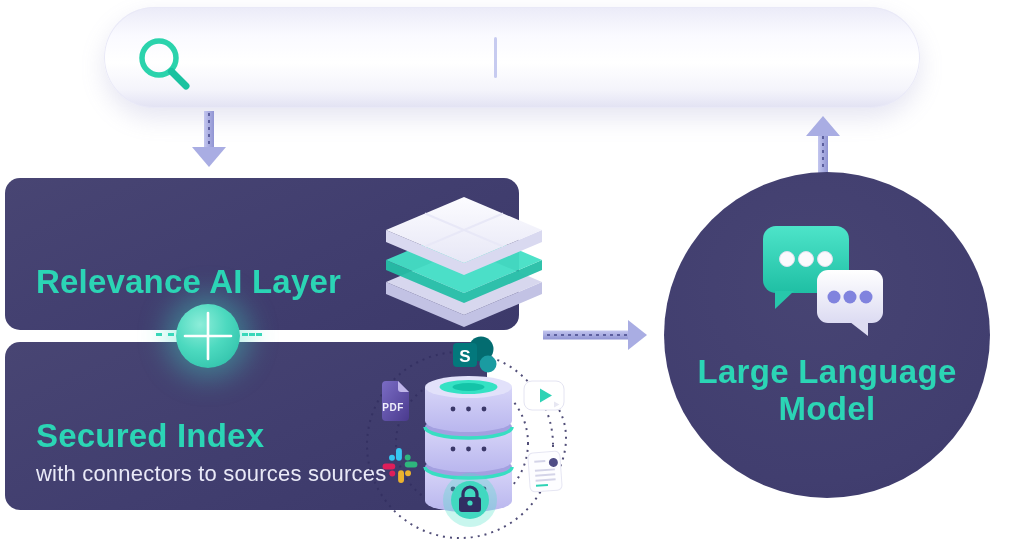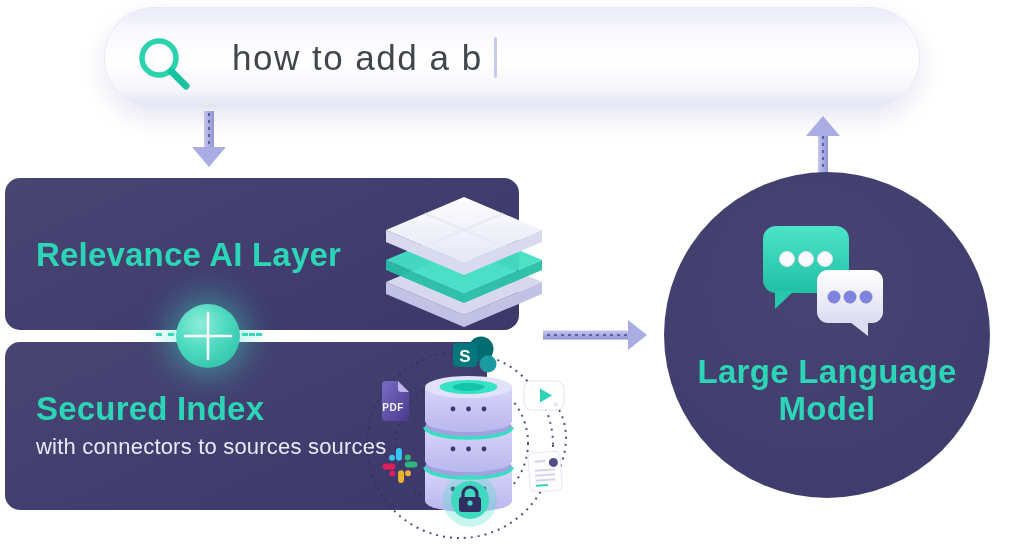--- a/index.html
+++ b/index.html
@@ -23,21 +23,21 @@
   }
   .text-cursor{left:390px;top:30px;width:3px;height:41px;background:#c7cbf0;border-radius:2px;}
 
   
   .panel{
     background:linear-gradient(155deg,#484573 0%,#413e6f 55%,#3c396a 100%);
     border-radius:15px;
   }
   .relevance-box{left:5px;top:178px;width:514px;height:152px;}
   .secured-box{left:5px;top:342px;width:482px;height:168px;}
-  .panel-title{color:#2bd5b5;font-weight:bold;letter-spacing:.2px;}
+  .panel-title{color:#2bd5b5;font-weight:bold;letter-spacing:.2px;margin-top:27px;}
   .relevance-title{position:absolute;left:31px;top:58px;font-size:33px;}
   .secured-text{position:absolute;left:31px;top:48px;}
   .secured-title{font-size:33px;}
   .secured-subtitle{font-size:22px;color:#e9e9f7;margin-top:6px;letter-spacing:.2px;}
 
   
   .plus-circle{
     left:176px;top:304px;width:64px;height:64px;border-radius:50%;z-index:6;
     background:radial-gradient(circle at 38% 32%,#8dedd9 0%,#4cd9bf 45%,#27b9a3 100%);
     box-shadow:0 0 28px 10px rgba(62,224,196,.38);
@@ -74,21 +74,20 @@
   }
 </style>
 </head>
 <body>
 
 <div class="abs search-bar">
   <svg class="abs search-glyph" viewBox="0 0 56 60">
     <circle cx="21" cy="25" r="17" fill="none" stroke="#2bd3ac" stroke-width="5.5"></circle>
     <line x1="33.5" y1="38.5" x2="48" y2="53" stroke="#19c2a0" stroke-width="7" stroke-linecap="round"></line>
   </svg>
-  <span class="search-query">how to add a b</span>
   <div class="abs text-cursor"></div>
 </div>
 
 <svg class="abs arrow-down" viewBox="0 0 40 60">
   <defs>
     <linearGradient id="lavV" x1="0" y1="0" x2="1" y2="0">
       <stop offset="0" stop-color="#c3c6ef"></stop>
         <stop offset="1" stop-color="#9094d3"></stop>
     </linearGradient>
   </defs>

